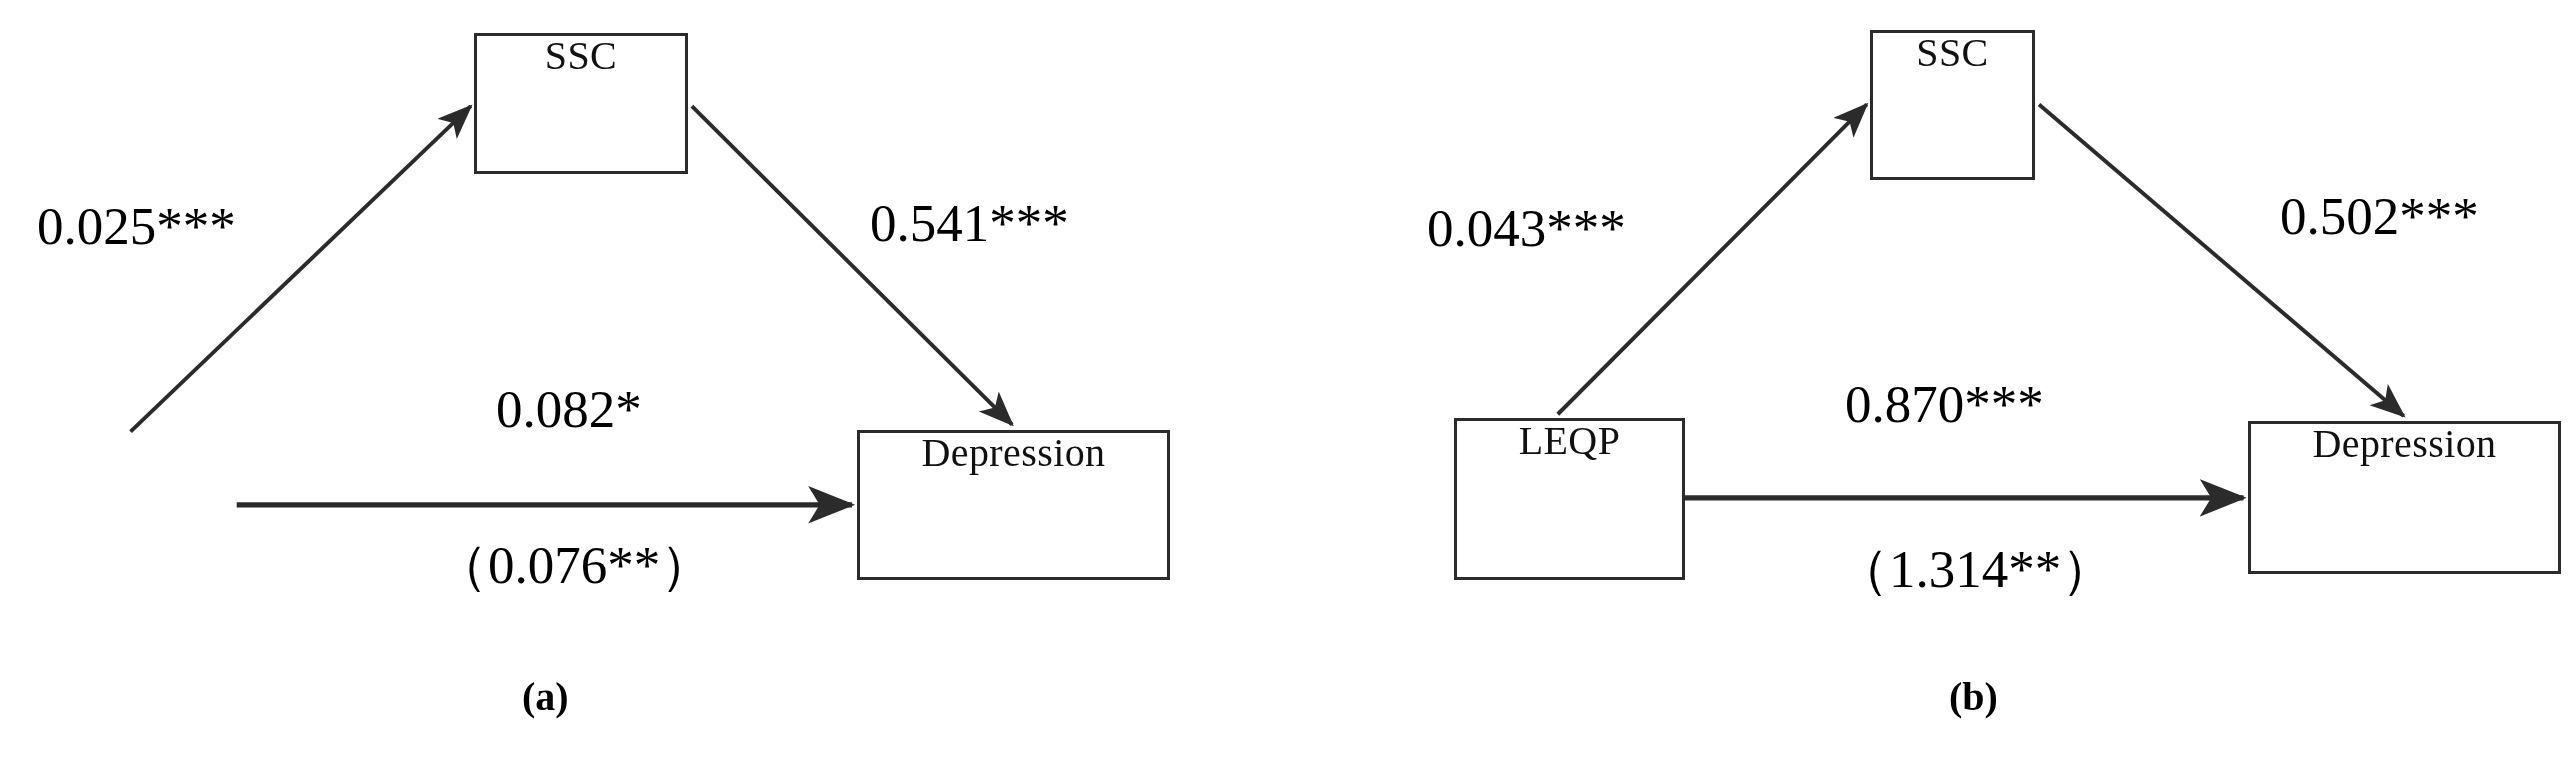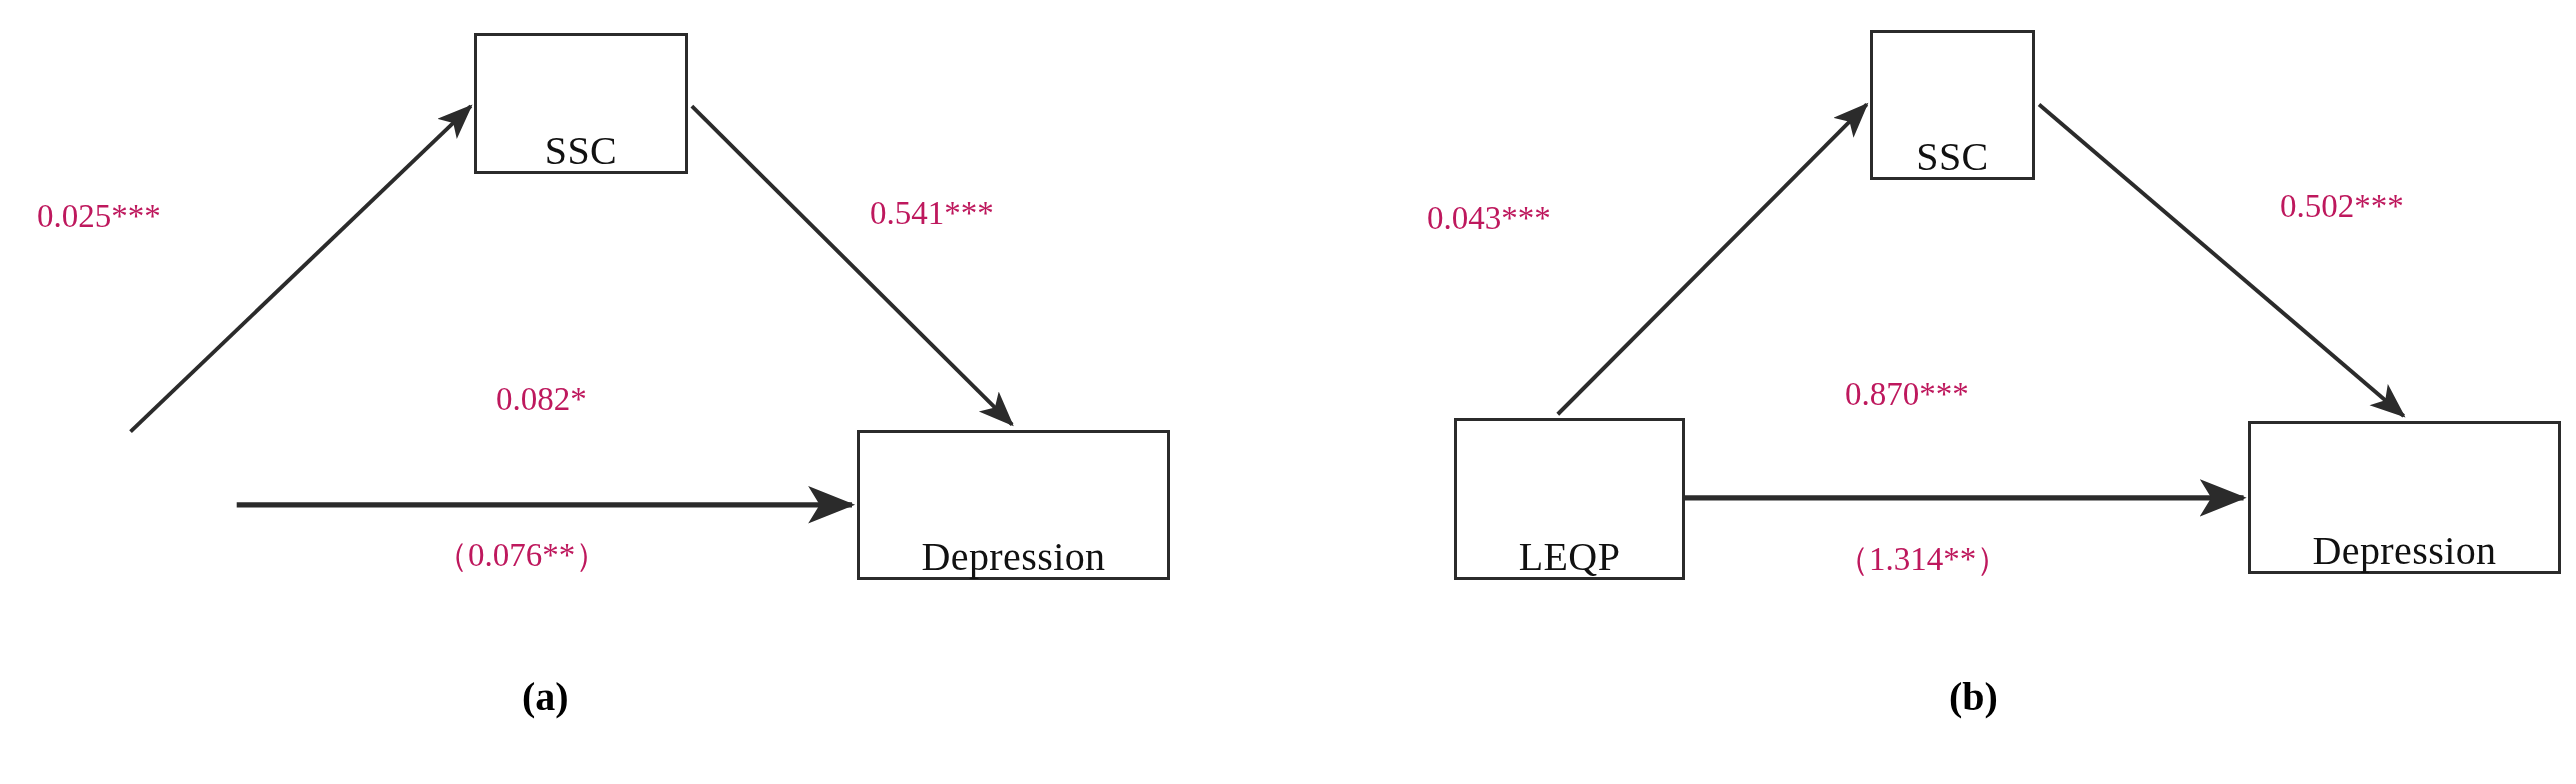--- a/index.html
+++ b/index.html
@@ -14,33 +14,33 @@
   #panel-b{left:1288px;width:1288px;}
 
   .diagram{position:absolute;left:0;top:0;width:100%;height:785px;}
   .svg-layer{position:absolute;left:0;top:0;width:100%;height:785px;overflow:visible;}
 
   .node{
     position:absolute;
     border:3.5px solid #2b2b2b;
     background:#ffffff;
     box-sizing:border-box;
-    display:flex;align-items:flex-end;justify-content:center;
+    display:flex;align-items:flex-start;justify-content:center;
     font-size:40px;
     line-height:1;
     letter-spacing:0.4px;
     color:#111111;
   }
 
   .edge-label{
     position:absolute;
-    font-size:33px;
+    font-size:53px;
     line-height:1;
     white-space:nowrap;
-    color:#be185d;
+    color:#000000;
   }
 
   .caption{
     position:absolute;
     font-size:40px;
     font-weight:bold;
     line-height:1;
     white-space:nowrap;
     color:#000000;
   }

